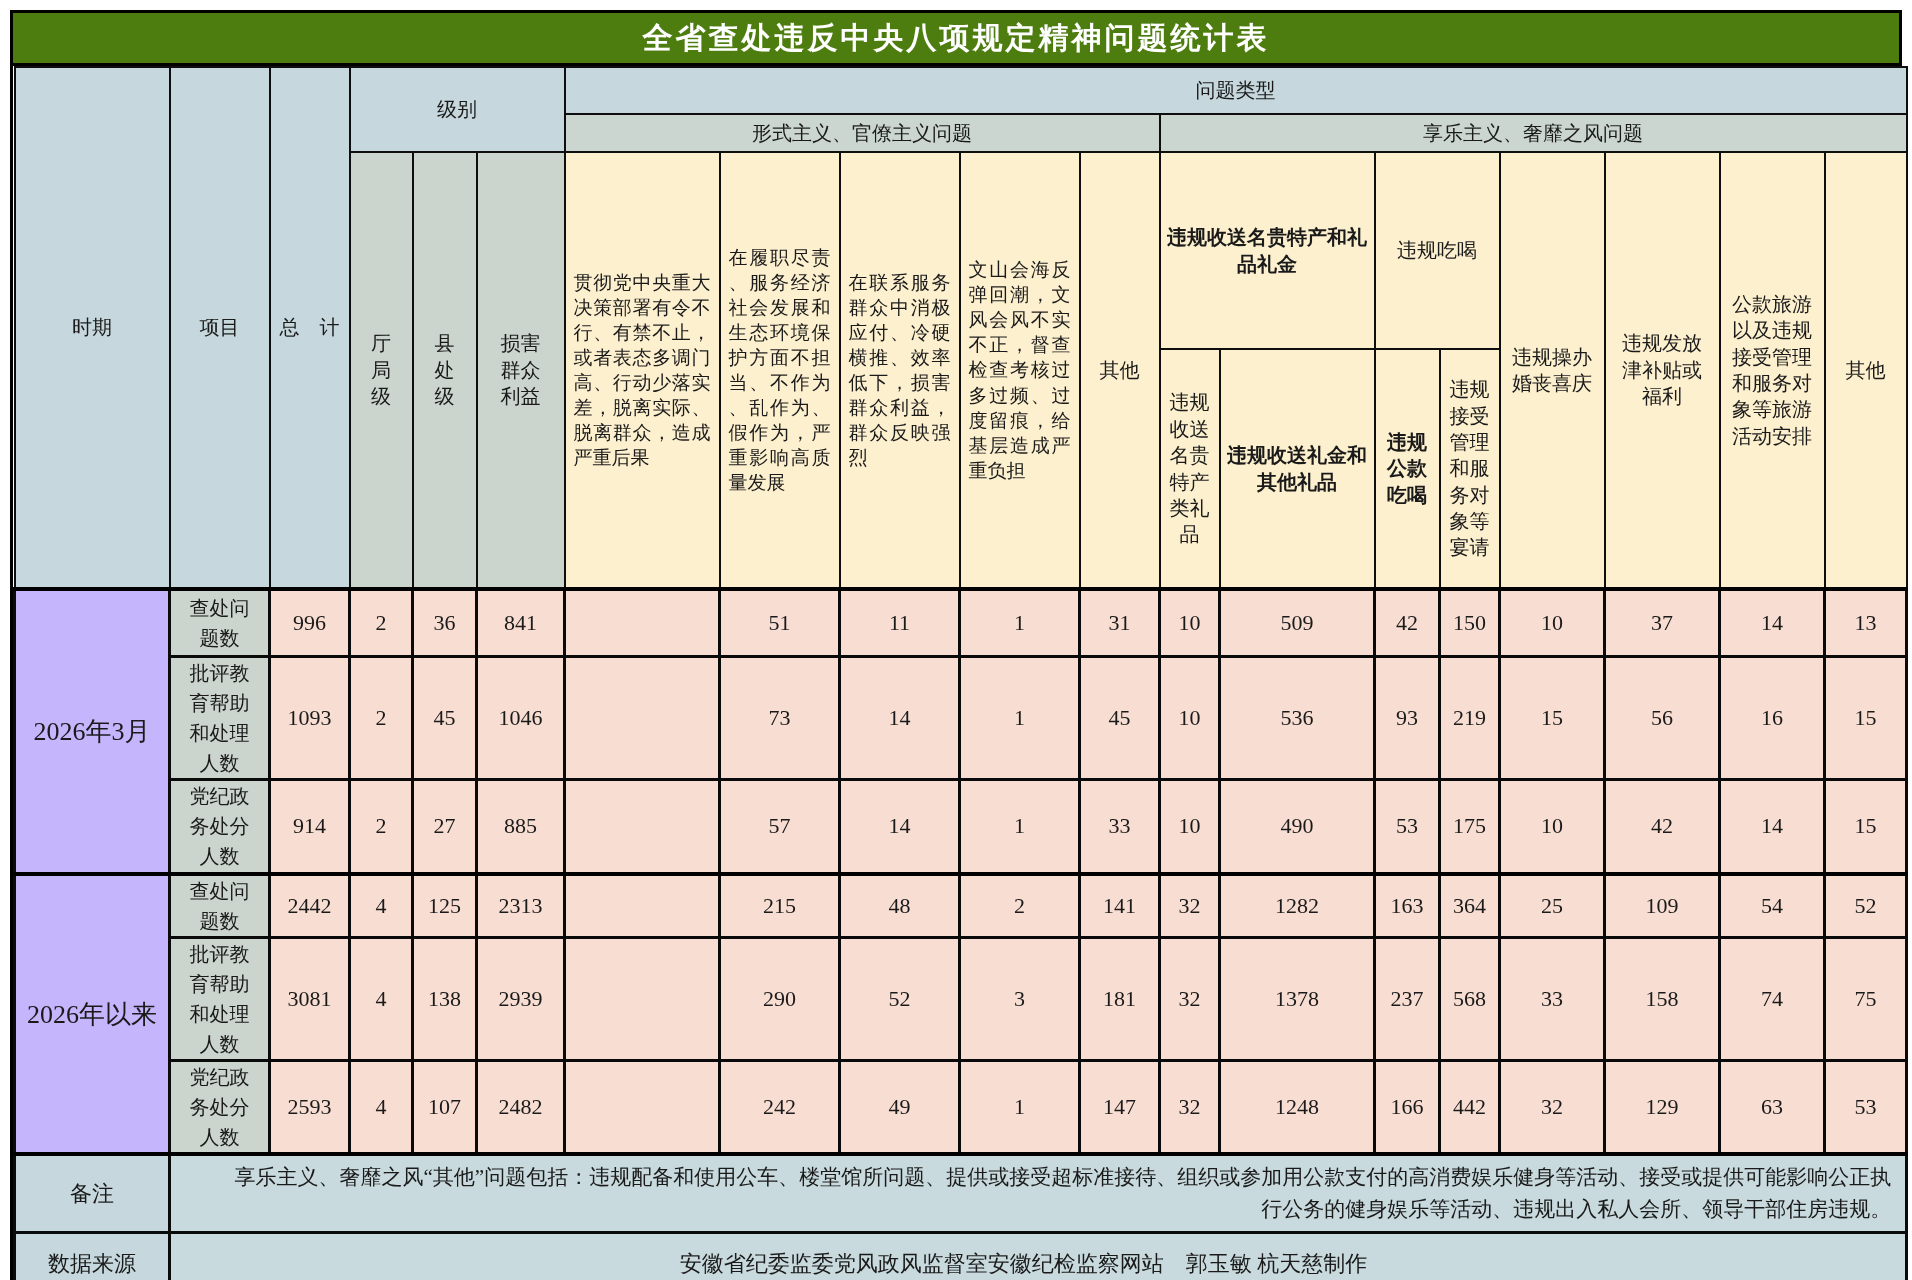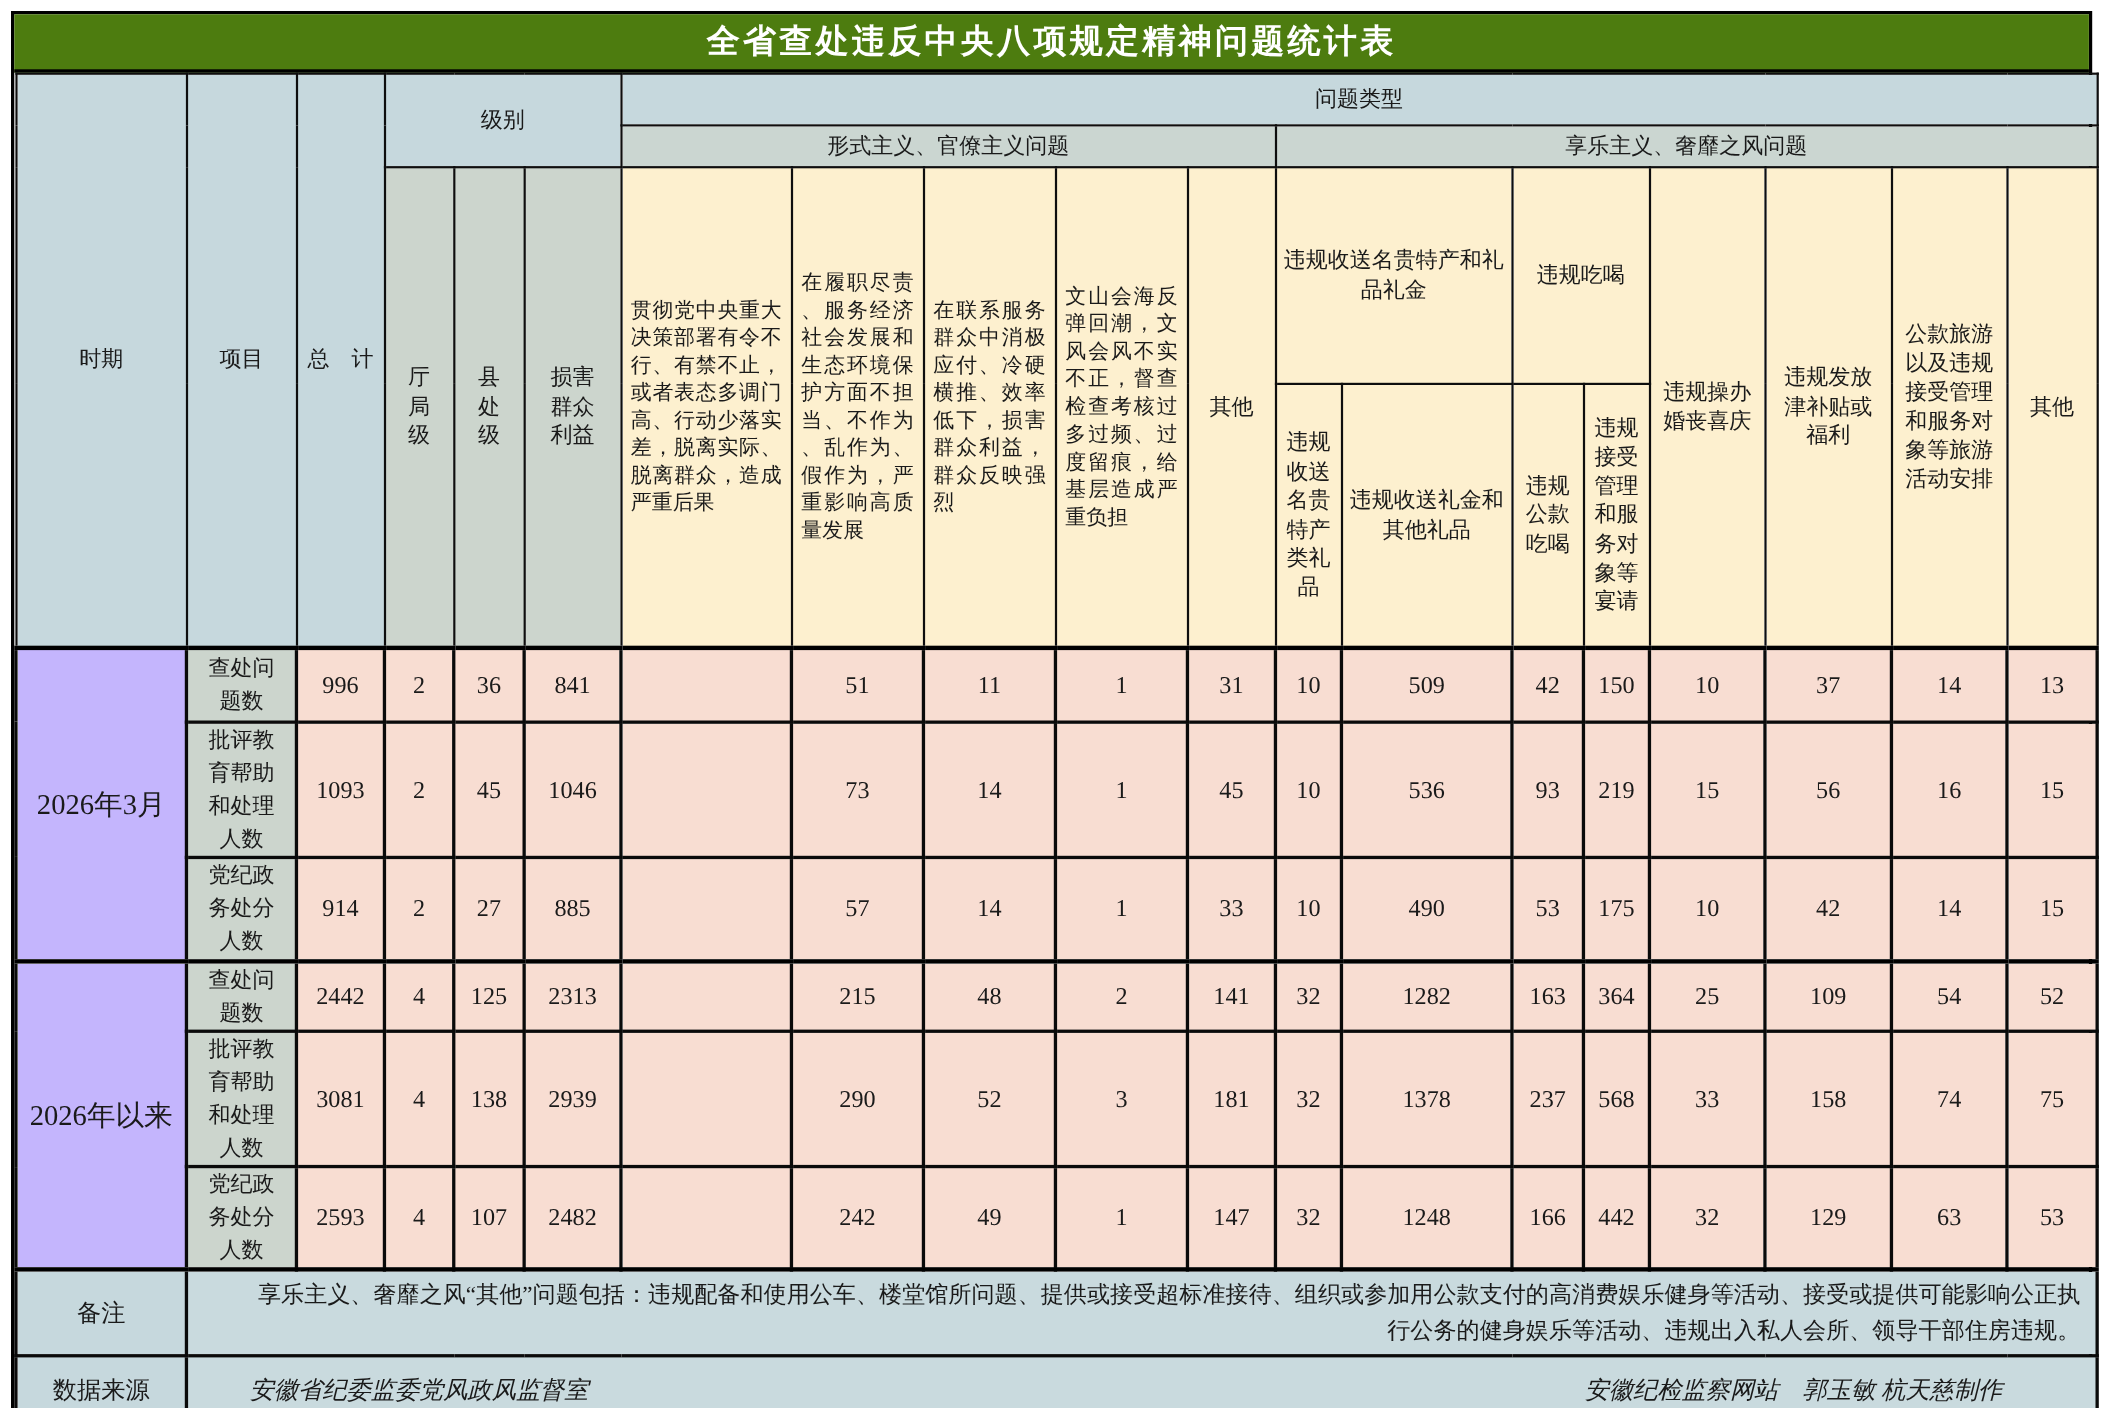--- a/index.html
+++ b/index.html
@@ -11,33 +11,33 @@
   table{width:100%;border-collapse:collapse;table-layout:fixed;}
   td{border:2px solid #0e0e0e;text-align:center;vertical-align:middle;padding:0;overflow:hidden;}
   thead td{font-size:20px;line-height:1.32;}
   .c-blue{background:#c6d8dd;}
   .c-band{background:#cbd6d1;}
   .c-green{background:#ccd5cd;}
   .c-yellow{background:#fdf0cf;}
   .level-cell{padding:0 14px;}
   .long-text{font-size:19px;text-align:justify;padding:0 8px;line-break:anywhere;word-break:break-all;}
   .sub-narrow{padding:0 4px;}
-  .sub-mid{padding:0 6px;}
+  .sub-mid{padding:0 6px;font-weight:bold;}
   .sub-wide{padding:0 10px;}
   tbody td{border:3px solid #0a0a0a;font-size:22px;}
   tfoot td{border:3px solid #0a0a0a;font-size:21px;}
   .cell-period{background:#c4b5fd;font-size:26px;}
   .cell-item{background:#ccd5cd;font-size:20px;padding:0 12px;line-height:1.5;}
   .cell-data{background:#f8ddd2;}
   .thick-top td{border-top:4px solid #000;}
   .remark-cell{background:#c9dade;text-align:left;padding:6px 14px;}
   .remark-cell p{margin:0;text-indent:2em;font-size:21px;line-height:1.5;text-align:right;}
   .label-cell{background:#c6d8dd;font-size:22px;}
   .source-cell{background:#c9dade;}
-  .source-inner{display:flex;justify-content:space-between;align-items:center;padding:0 85px 0 56px;font-size:22px;font-style:italic;}
+  .source-inner{display:flex;justify-content:center;align-items:center;padding:0 85px 0 56px;font-size:22px;}
 </style>
 </head>
 <body>
 
 <div class="wrapper">
   <div class="title-bar">全省查处违反中央八项规定精神问题统计表</div>
 
   <table>
     <colgroup>
       <col style="width:155px">

